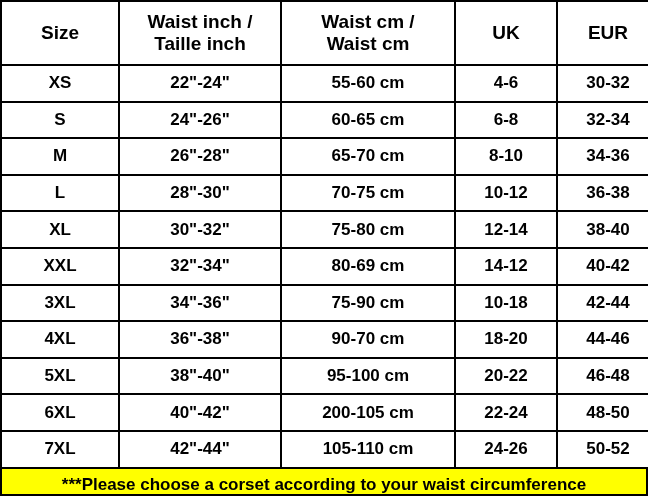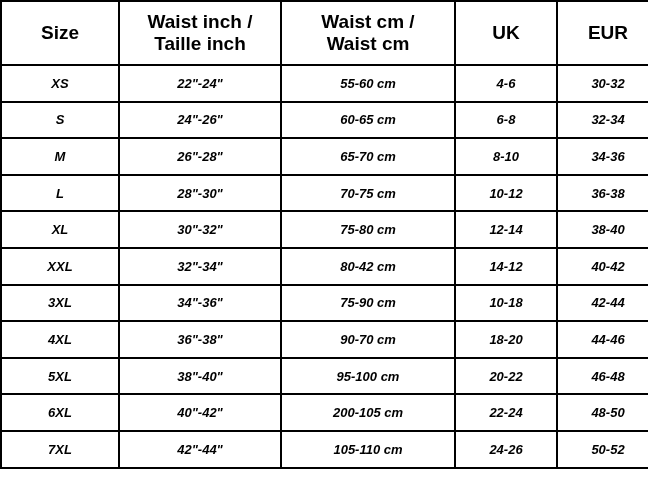--- a/index.html
+++ b/index.html
@@ -38,23 +38,22 @@
   }
   thead th {
     background: #ffff00;
     color: #ff0000;
     font-size: 19px;
     line-height: 1.18;
     height: 62px;
     padding: 2px 3px;
   }
   tbody td {
-    font-size: 13px;
+    font-size: 17px;
     height: 34.6px;
-    font-style: italic;
   }
   .col-size   { width: 116px; }
   .col-winch  { width: 160px; }
   .col-wcm    { width: 172px; }
   .col-uk     { width: 100px; }
   .col-eur    { width: 100px; }
   .footer-note {
     width: 648px;
     box-sizing: border-box;
     background: #ffff00;
@@ -129,21 +128,21 @@
       <tr>
         <td class="col-size">XL</td>
         <td class="col-winch">30"-32"</td>
         <td class="col-wcm">75-80 cm</td>
         <td class="col-uk">12-14</td>
         <td class="col-eur">38-40</td>
       </tr>
       <tr>
         <td class="col-size">XXL</td>
         <td class="col-winch">32"-34"</td>
-        <td class="col-wcm">80-42 cm</td>
+        <td class="col-wcm">80-69 cm</td>
         <td class="col-uk">14-12</td>
         <td class="col-eur">40-42</td>
       </tr>
       <tr>
         <td class="col-size">3XL</td>
         <td class="col-winch">34"-36"</td>
         <td class="col-wcm">75-90 cm</td>
         <td class="col-uk">10-18</td>
         <td class="col-eur">42-44</td>
       </tr>
@@ -171,14 +170,15 @@
       <tr>
         <td class="col-size">7XL</td>
         <td class="col-winch">42"-44"</td>
         <td class="col-wcm">105-110 cm</td>
         <td class="col-uk">24-26</td>
         <td class="col-eur">50-52</td>
       </tr>
     </tbody>
   </table>
 
+  <div class="footer-note">***Please choose a corset according to your waist circumference</div>
 
 </div>
 
 </body></html>

